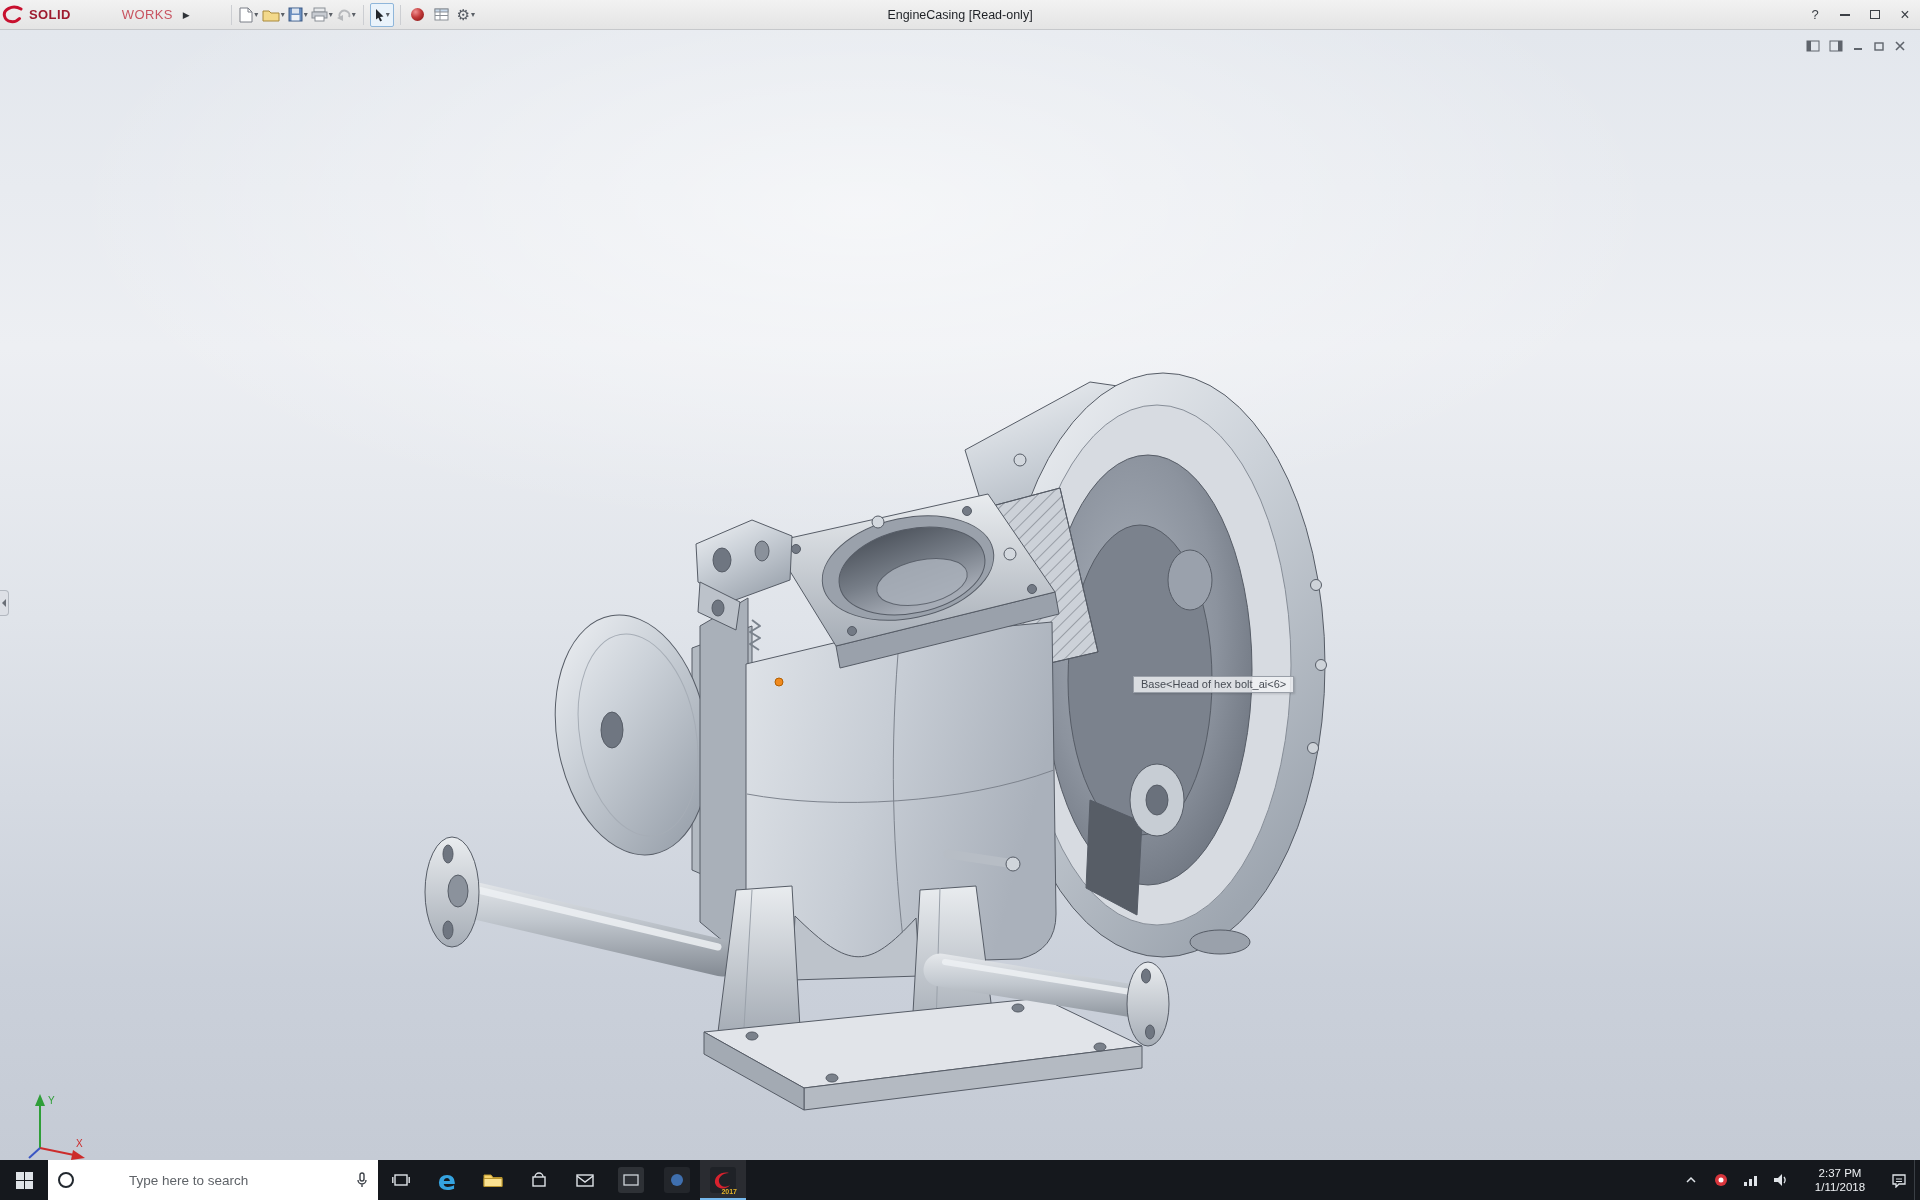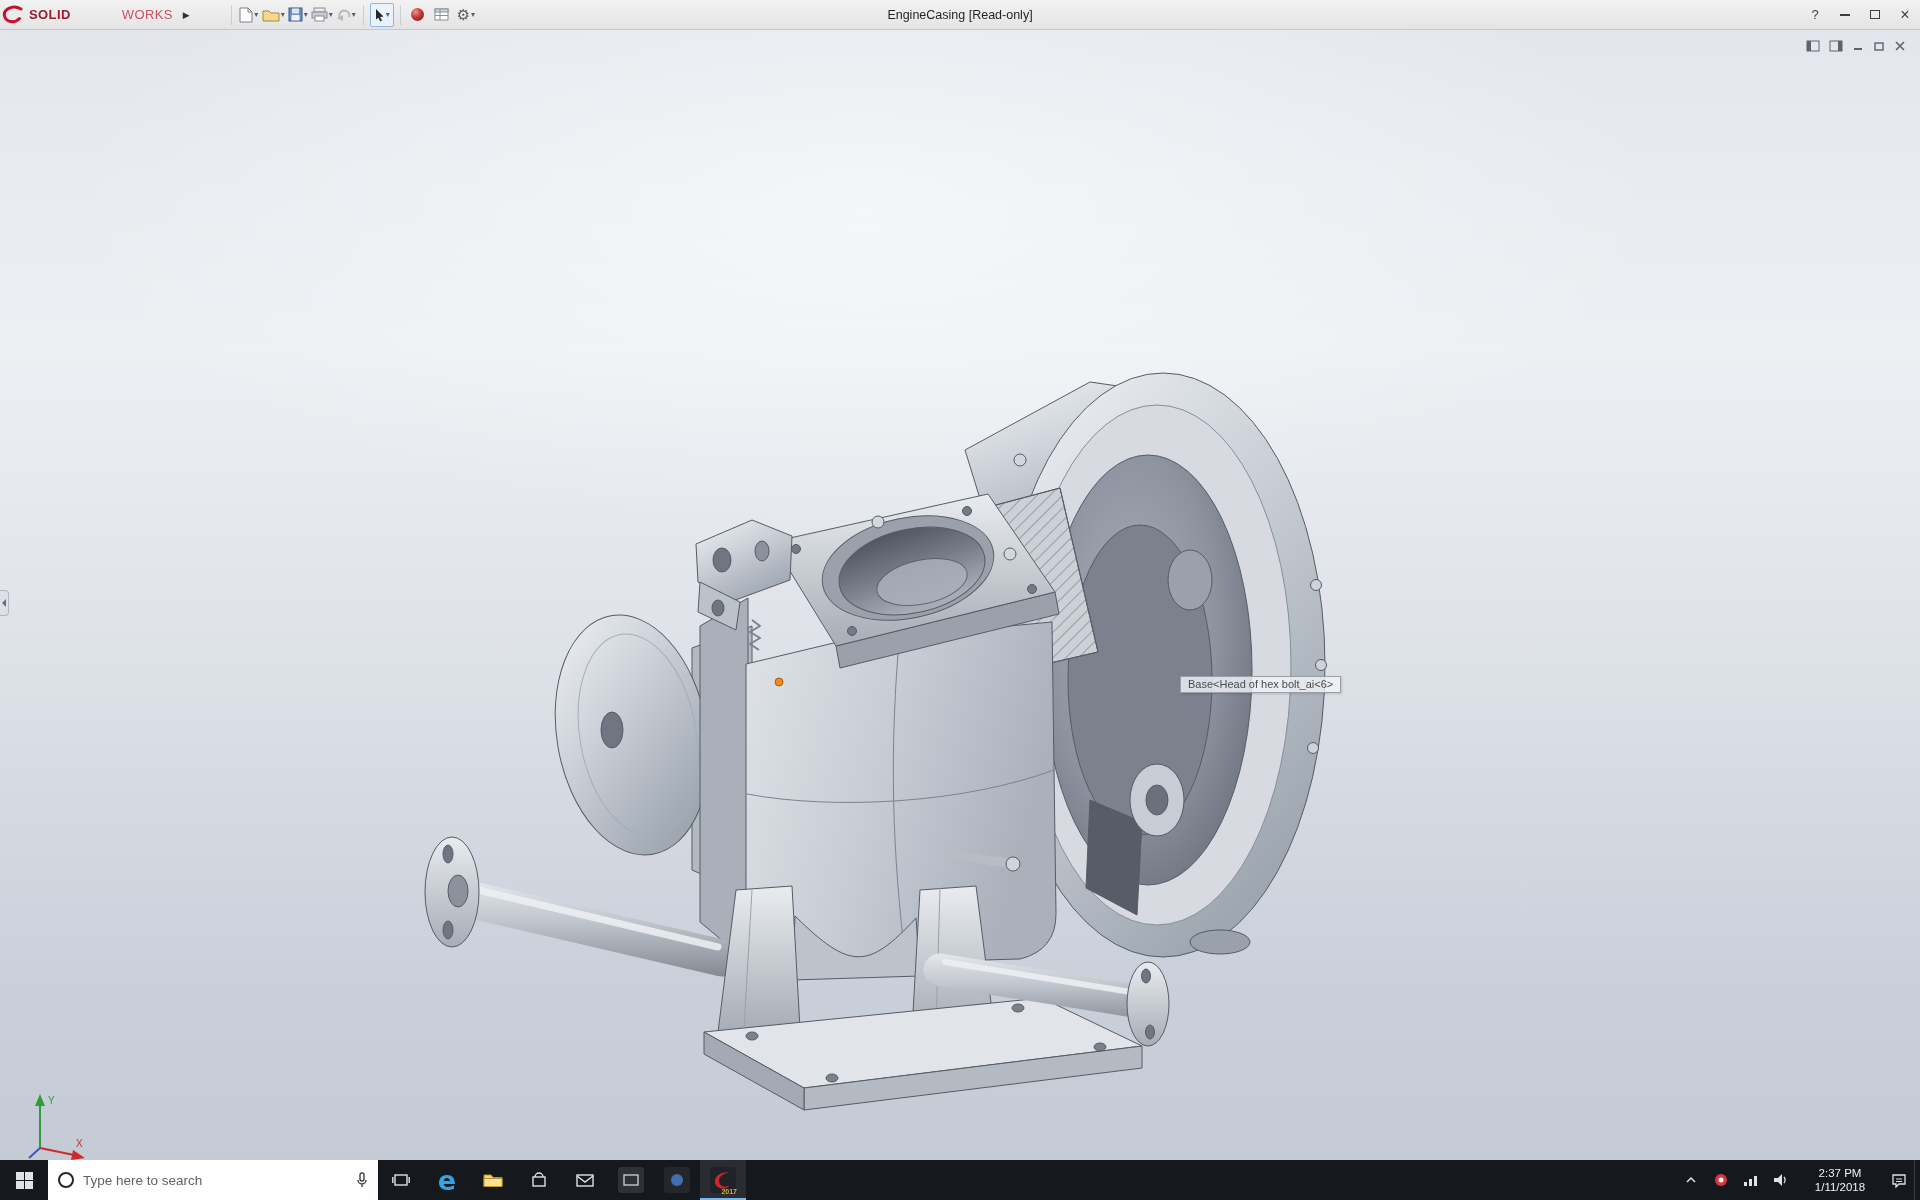--- a/index.html
+++ b/index.html
@@ -45,37 +45,37 @@
   .docctl { position:absolute; top:10px; right:14px; display:flex; gap:9px; align-items:center; }
   .docctl span { display:flex; align-items:center; }
   .edge-tab { position:absolute; left:0; top:560px; width:9px; height:26px;
     background:#dde0e6; border:1px solid #b3b8c0; border-left:none; border-radius:0 4px 4px 0;
     display:flex; align-items:center; justify-content:center; }
   .edge-tab i { width:0; height:0; border-top:4px solid transparent; border-bottom:4px solid transparent; border-right:4px solid #6a6f77; }
 
   .model { position:absolute; left:400px; top:300px; }
 
   .tooltip {
-    position:absolute; left:1180px; top:646px; white-space:nowrap;
+    position:absolute; left:1133px; top:646px; white-space:nowrap;
     background:rgba(243,244,246,.8); border:1px solid #999fa8;
     padding:1px 7px 2px 7px; font-size:11px; color:#474c54;
     box-shadow:1px 1px 2px rgba(0,0,0,.15);
   }
 
   .triad { position:absolute; left:22px; top:1060px; }
   .orientation { position:absolute; left:16px; top:1142px; font-size:12px; font-weight:bold; color:#34383e; }
 
   
   .taskbar { position:absolute; bottom:0; left:0; width:1920px; height:40px;
     background:#15181d; display:flex; align-items:stretch; z-index:40; }
   .tb-btn { width:46px; display:flex; align-items:center; justify-content:center; position:relative; }
   .tb-start { width:48px; display:flex; align-items:center; justify-content:center; }
   .tb-search { width:330px; background:#ffffff; display:flex; align-items:center; gap:9px; padding:0 10px; }
   .search-circle { width:16px; height:16px; border:2px solid #21272e; border-radius:50%; flex:none; }
-  .tb-search input { border:none; outline:none; flex:1; font-size:13.5px; color:#333; background:transparent; font-family:inherit; }
+  .tb-search input { border:none; outline:none; flex:1; font-size:13.5px; color:#333; background:transparent; font-family:inherit;margin-left:46px; }
   .tb-search input::placeholder { color:#5f6368; }
   .edge-e { font-size:27px; font-weight:bold; color:#35a3e0; line-height:1; font-family:"DejaVu Sans",sans-serif; }
   .app-active { background:rgba(255,255,255,.09); box-shadow:inset 0 -2px 0 #76b9ed; }
   .sw-tile { position:relative; width:26px; height:26px; }
   .sw-year { position:absolute; right:-1px; bottom:-2px; font-size:7px; font-weight:bold; color:#e3b32a; }
   .tb-spacer { flex:1; }
   .tray-btn { width:30px; display:flex; align-items:center; justify-content:center; }
   .tb-clock { width:88px; display:flex; flex-direction:column; align-items:center; justify-content:center;
     color:#eef1f4; font-size:11.5px; line-height:14px; }
   .show-desktop { width:6px; border-left:1px solid #3a3f45; }

